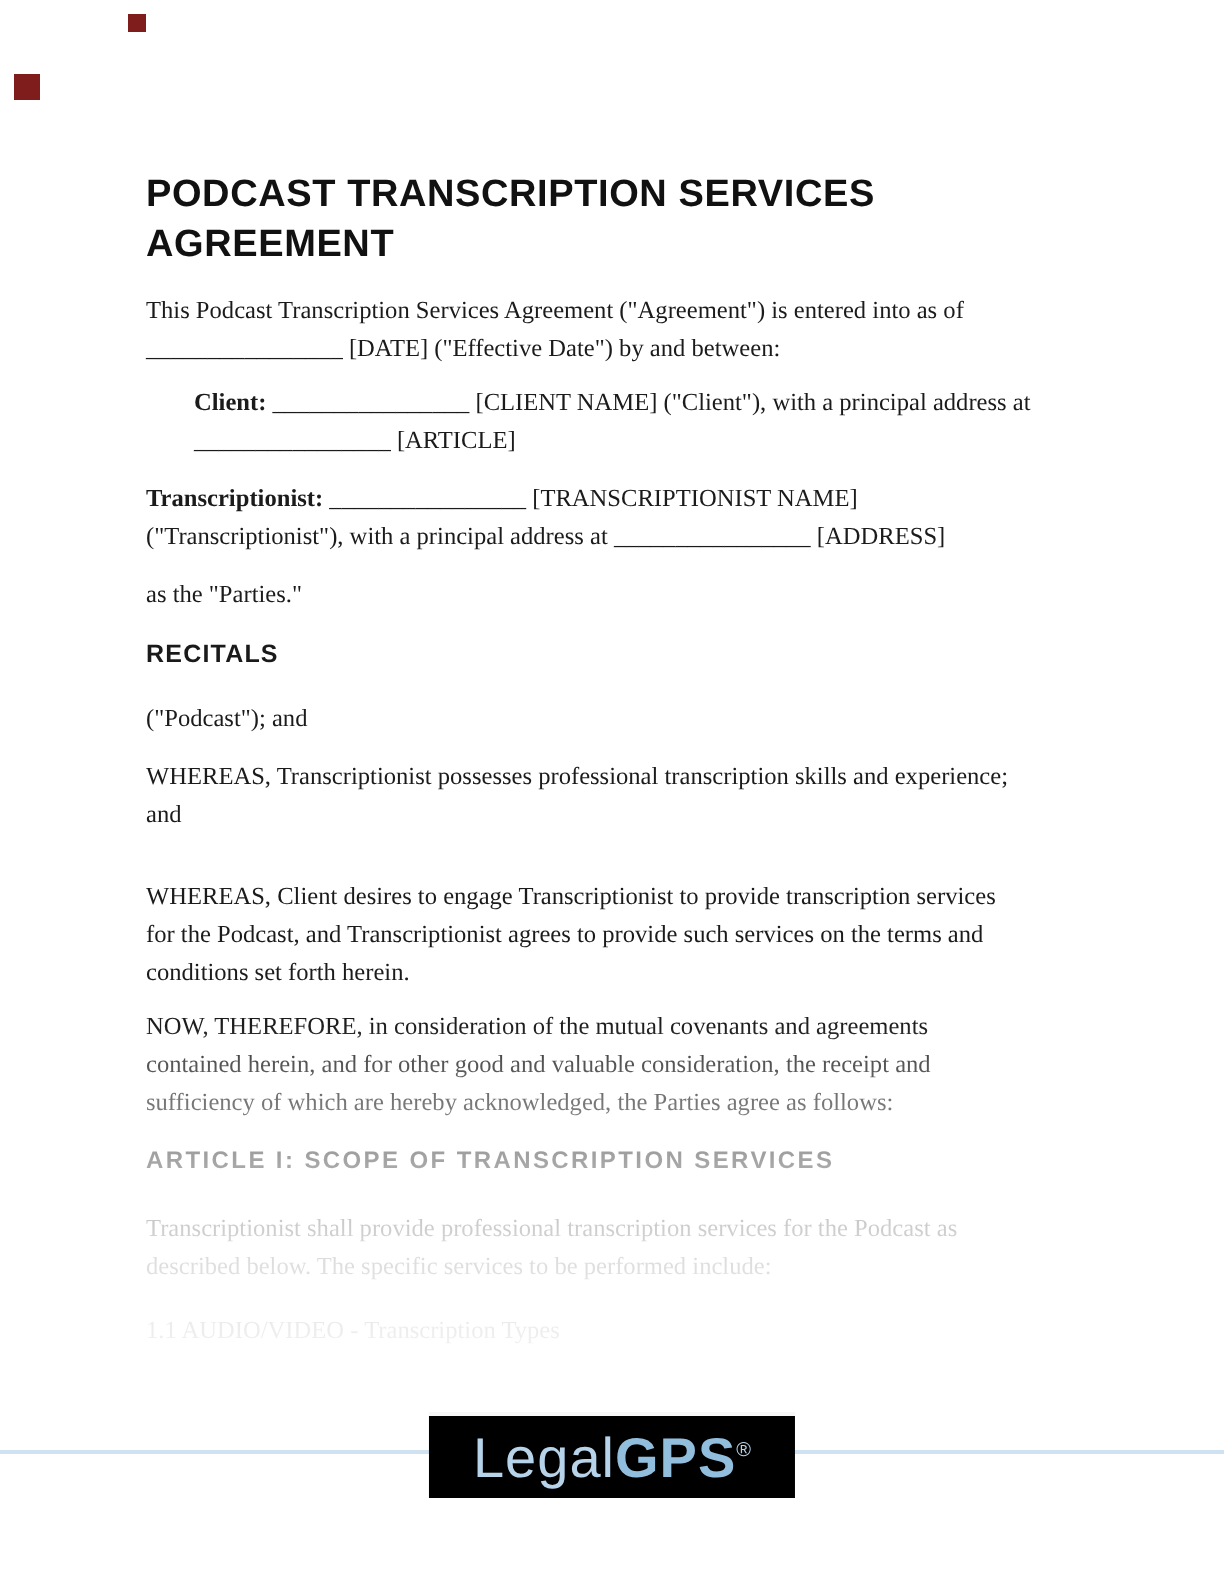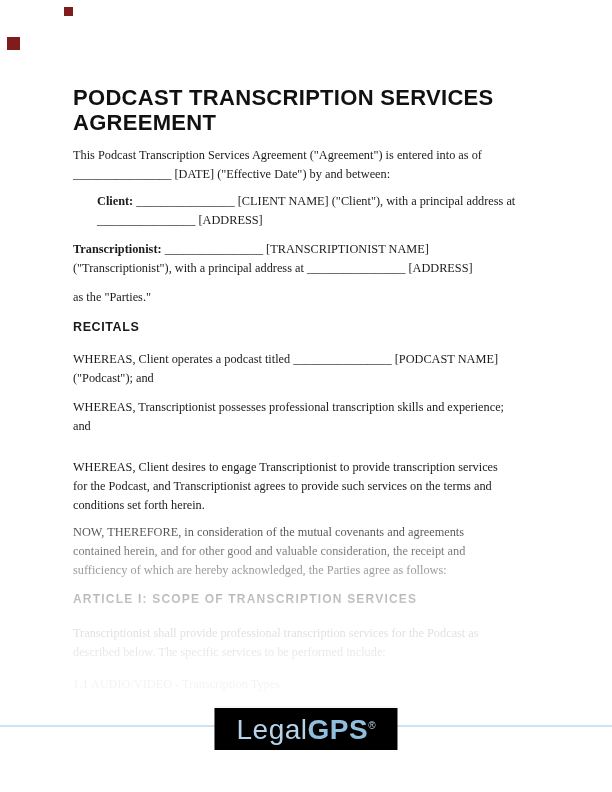--- a/index.html
+++ b/index.html
@@ -13,21 +13,21 @@
   .marker { position:absolute; }
   .marker-top  { left:64px; top:7px;  width:9px;  height:9px; }
   .marker-left { left:7px;  top:37px; width:13px; height:13px; }
 
   .content { position:absolute; left:73px; top:85px; width:470px; }
 
   h1 {
     margin:0 0 11px 0;
     font-family:"Liberation Sans", sans-serif;
     font-weight:bold;
-    font-size:22px; line-height:25px;
+    font-size:19px; line-height:25px;
     letter-spacing:0.3px;
     color:#111111;
   }
   p { margin:0; font-size:12.3px; line-height:19px; color:#1b1b1b; }
   .line { display:block; }
   .blabel { font-weight:bold; }
 
   .mb-intro   { margin-bottom:8px; }
   .mb-client  { margin-bottom:10px;margin-left:24px; }
   .mb-trans   { margin-bottom:10px; }
@@ -99,36 +99,35 @@
       <span class="line">AGREEMENT</span>
     </h1>
 
     <p class="mb-intro">
       <span class="line">This Podcast Transcription Services Agreement ("Agreement") is entered into as of</span>
       <span class="line">________________ [DATE] ("Effective Date") by and between:</span>
     </p>
 
     <p class="mb-client">
       <span class="line"><span class="blabel">Client:</span><span> ________________ [CLIENT NAME] ("Client"), with a principal address at</span></span>
-      <span class="line">________________ [ADDRESS]</span>
+      <span class="line">________________ [ARTICLE]</span>
     </p>
 
     <p class="mb-trans">
       <span class="line"><span class="blabel">Transcriptionist:</span><span> ________________ [TRANSCRIPTIONIST NAME]</span></span>
       <span class="line">("Transcriptionist"), with a principal address at ________________ [ADDRESS]</span>
     </p>
 
     <p class="mb-parties">
       <span class="line">as the "Parties."</span>
     </p>
 
     <h2 class="h2-recitals">RECITALS</h2>
 
     <p class="mb-w1">
-      <span class="line">WHEREAS, Client operates a podcast titled ________________ [PODCAST NAME]</span>
       <span class="line">("Podcast"); and</span>
     </p>
 
     <p class="mb-w2">
       <span class="line">WHEREAS, Transcriptionist possesses professional transcription skills and experience;</span>
       <span class="line">and</span>
     </p>
 
     <p class="mb-w3">
       <span class="line">WHEREAS, Client desires to engage Transcriptionist to provide transcription services</span>

